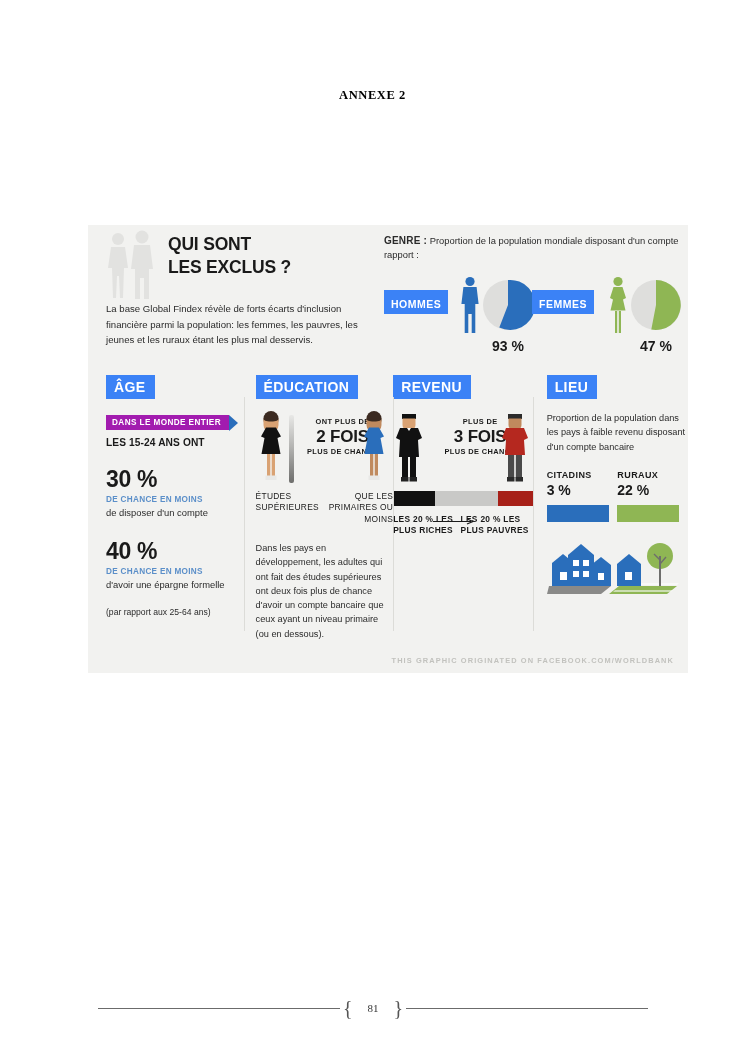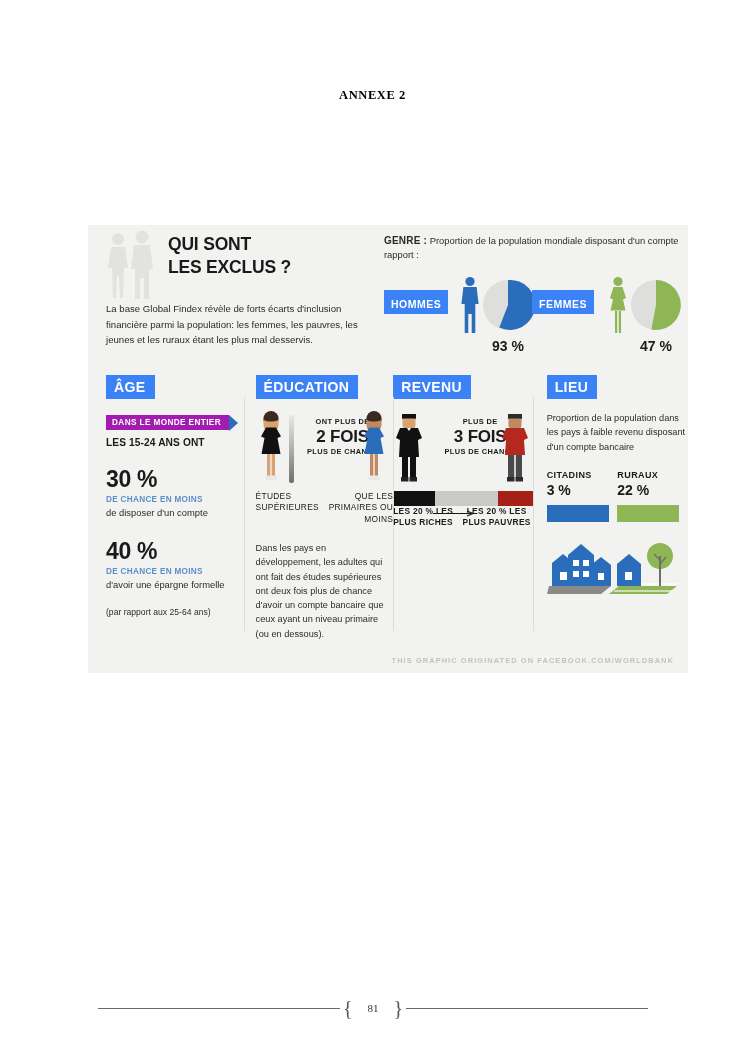--- a/index.html
+++ b/index.html
@@ -255,24 +255,24 @@
   .rev-bar .seg-gray  { width: 45%; background: #c9c9c7; }
   .rev-bar .seg-red   { width: 25%; background: #a72018; }
   .rev-labels {
     display: flex;
     justify-content: space-between;
     font-weight: bold;
     font-size: 8.4px;
     letter-spacing: .3px;
     line-height: 1.35;
     color: #1a1a1a;
-    margin-top: 0;
+    margin-top: 8px;
     position: relative;
   }
-  .rev-labels .right { text-align: center; }
+  .rev-labels .right { text-align: left; }
   .rev-arrow {
     position: absolute;
     left: 40px; top: 4px;
     width: 44px; height: 7px;
   }
 
   
   .lieu-intro {
     font-size: 9.2px;
     line-height: 1.55;

